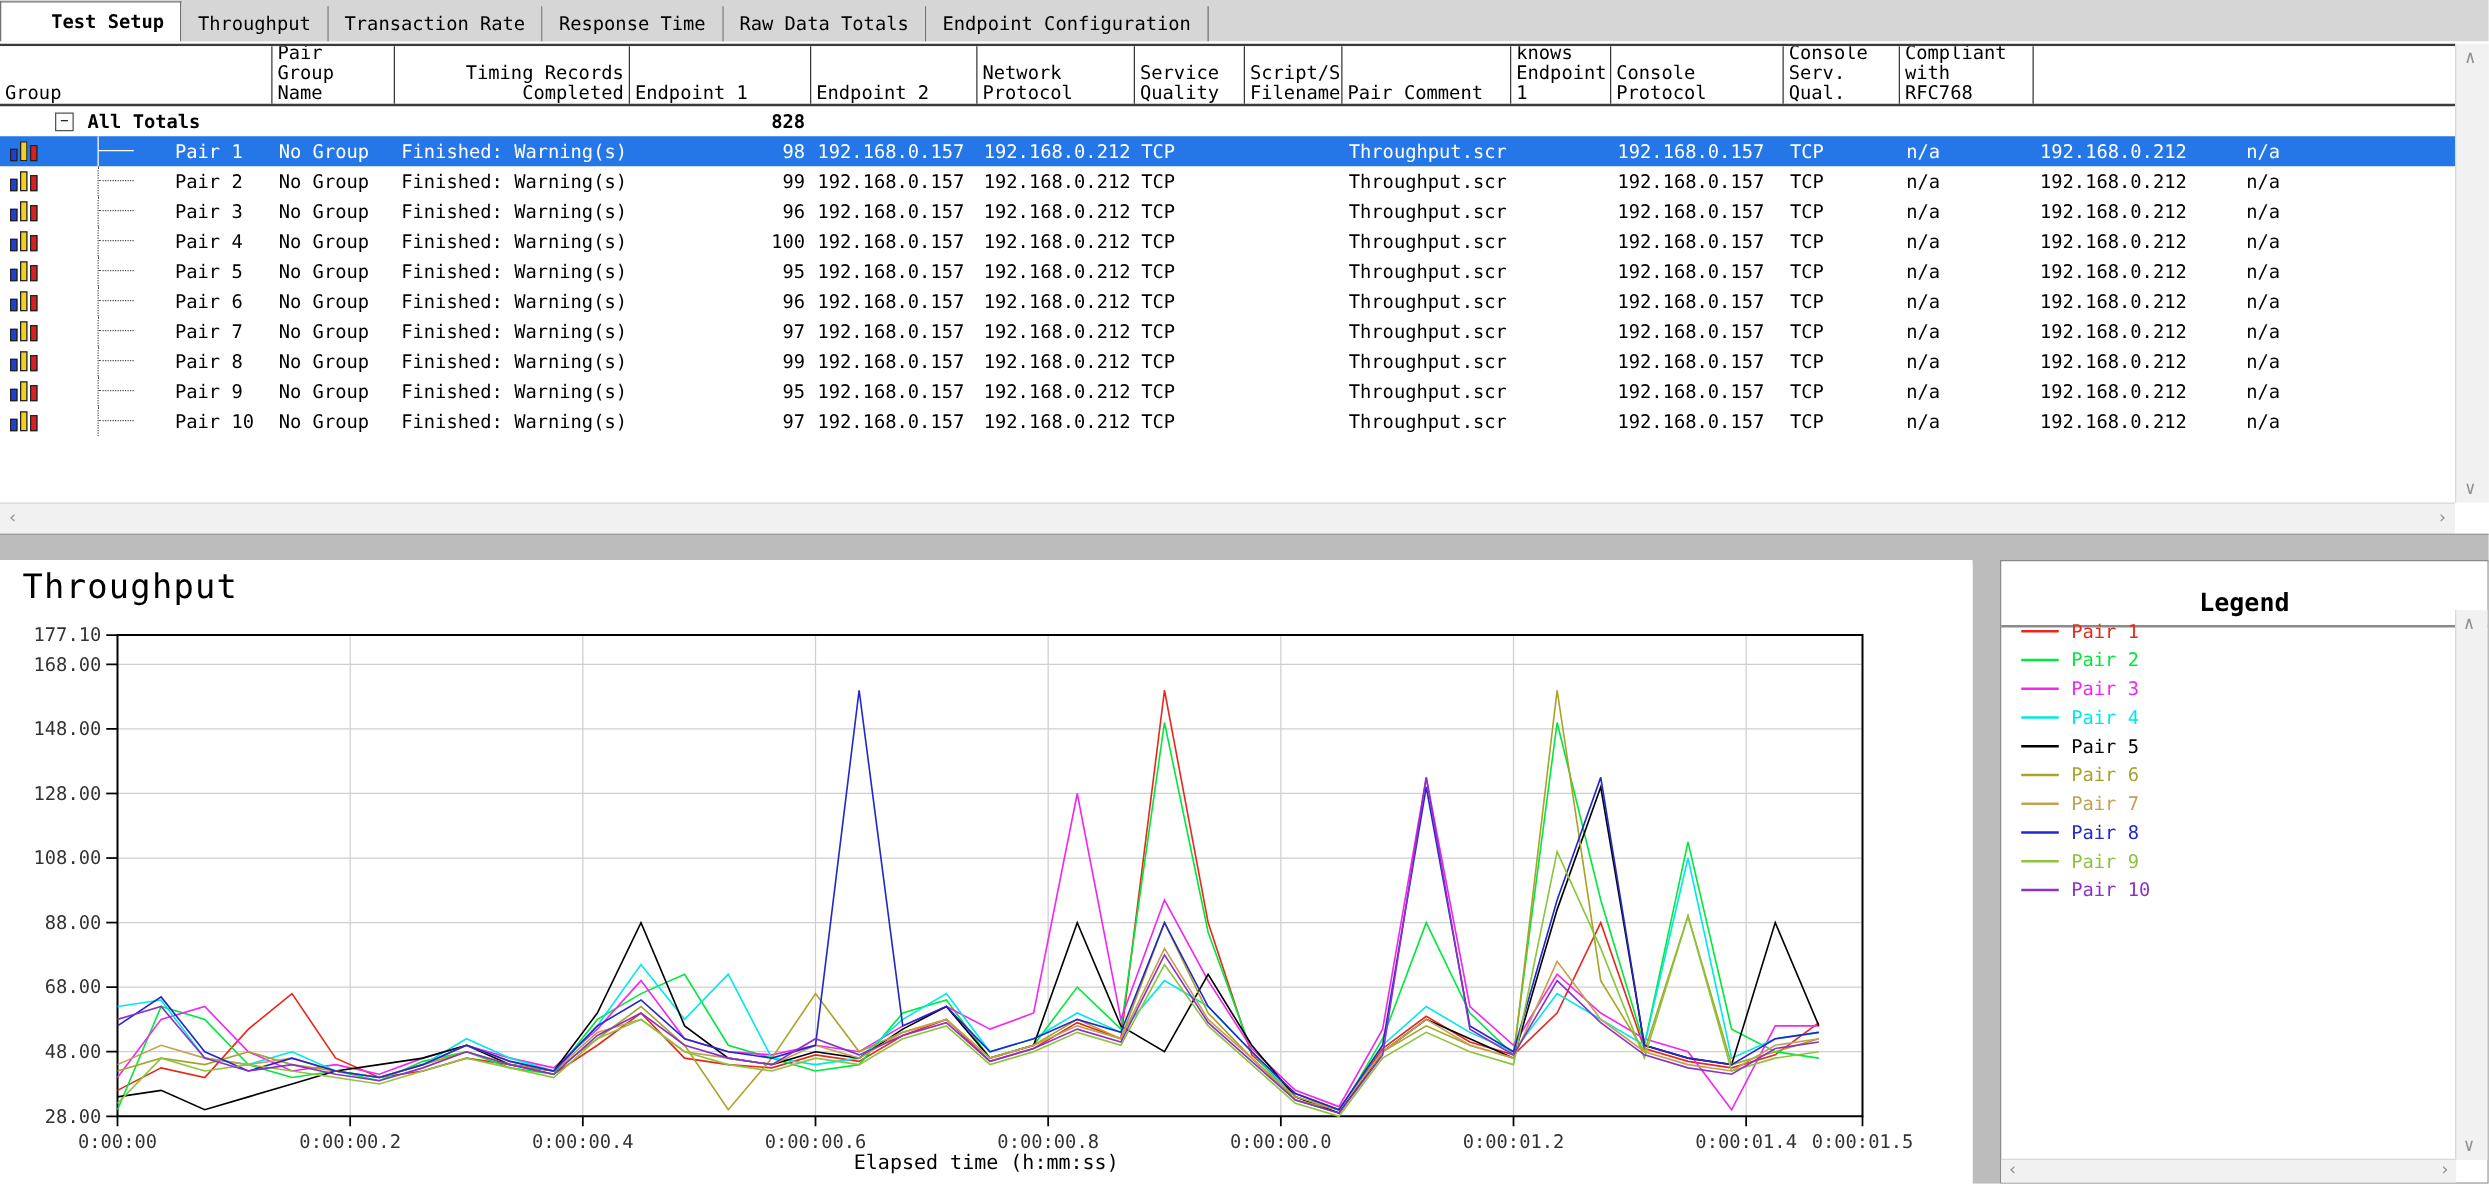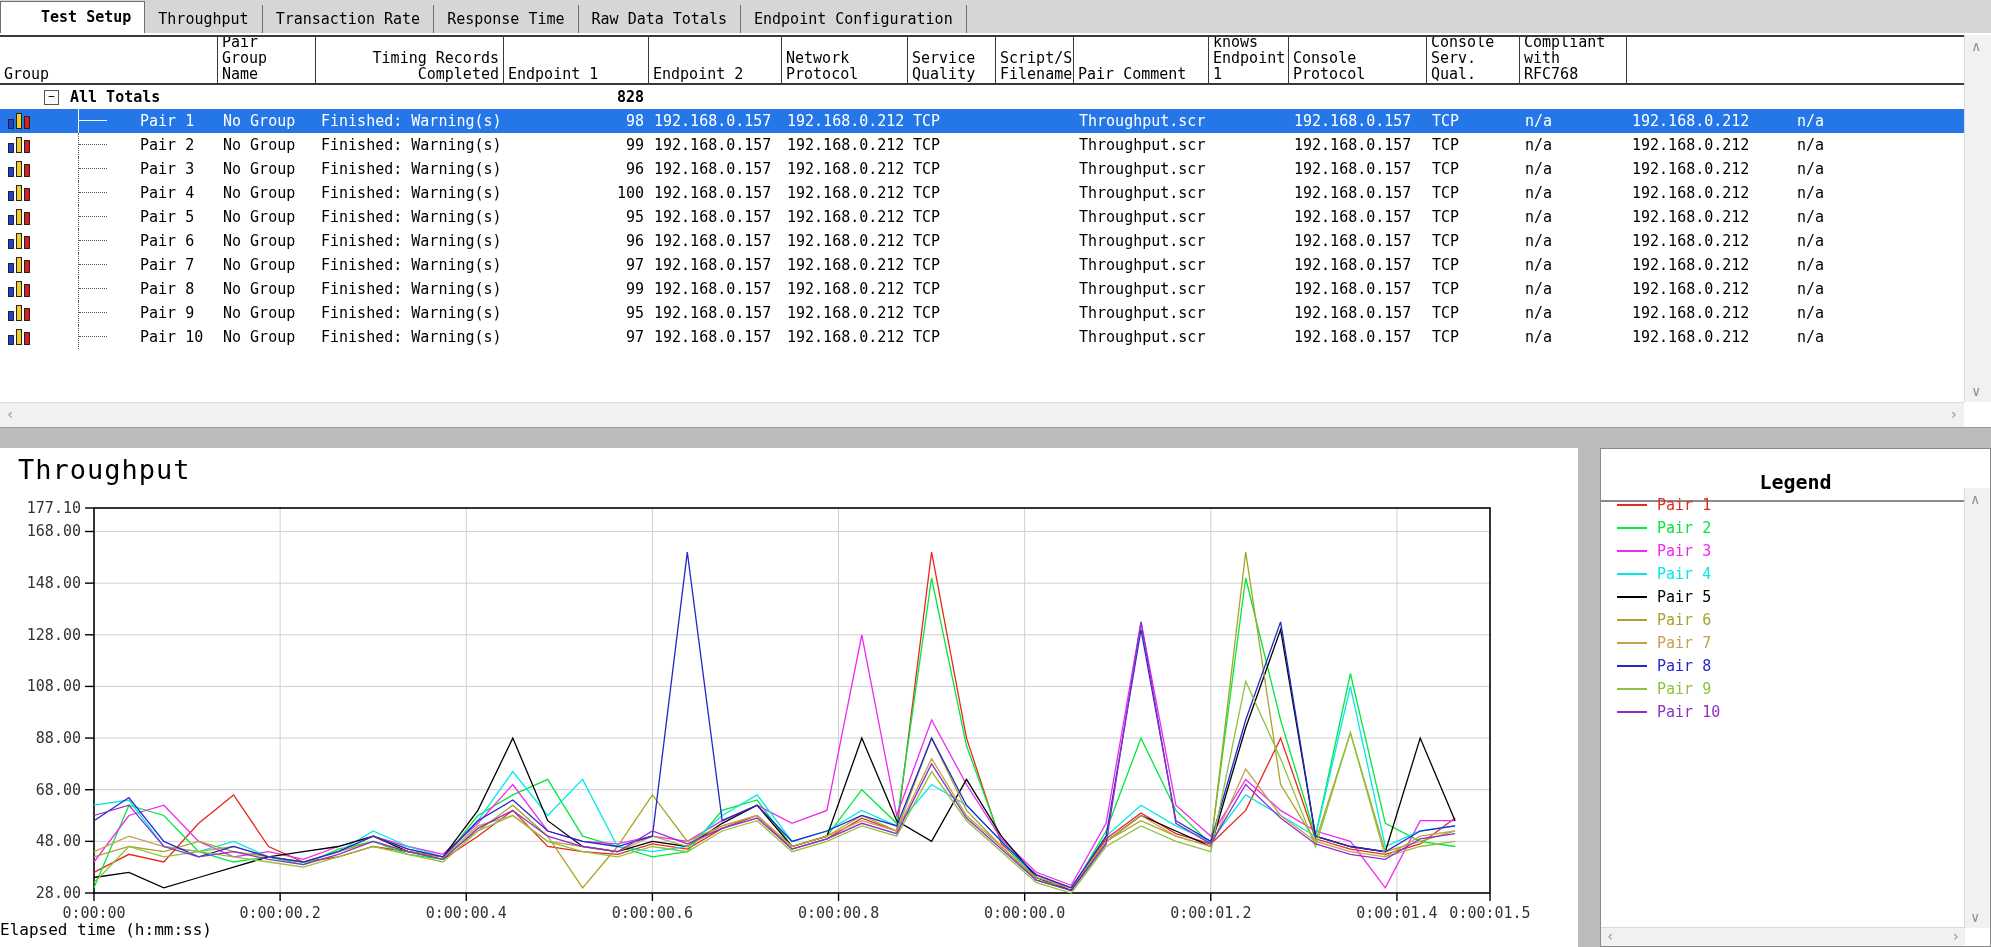--- a/index.html
+++ b/index.html
@@ -51,21 +51,21 @@
   #sb-corner{top:402px;left:1964px;width:27px;height:25px;background:#e4e4e4;}
 
   
   #divider-h{position:absolute;top:427px;left:0;width:100%;height:21px;background:#bcbcbc;
              border-top:1px solid #9a9a9a;border-bottom:1px solid #9a9a9a;}
   #splitter-v{position:absolute;top:448px;left:1578px;width:22px;height:499px;background:#bcbcbc;}
 
   
   #chart-panel{position:absolute;top:448px;left:0;width:1578px;height:499px;background:#fff;}
   #chart-title{position:absolute;left:18px;top:6px;font-size:27px;letter-spacing:1px;}
-  #chart-xlabel{position:absolute;left:0;width:1578px;top:472px;text-align:left;font-size:16px;}
+  #chart-xlabel{position:absolute;left:0;width:1578px;top:472px;text-align:center;font-size:16px;}
   #chart-svg{position:absolute;left:0;top:0;}
   .ticklabel{font-family:"DejaVu Sans Mono",monospace;font-size:15px;fill:#333;}
 
   
   #legend-panel{position:absolute;top:448px;left:1600px;width:389px;height:497px;background:#fff;
                 border:1px solid #8a8a8a;}
   #legend-header{position:absolute;top:0;left:0;right:0;height:37px;border-bottom:2px solid #8a8a8a;
                  display:flex;align-items:center;justify-content:center;font-size:20px;font-weight:bold;margin-top:14px;}
   #legend-list{position:absolute;top:44px;left:0;right:26px;}
   .legend-item{height:23px;display:flex;align-items:center;padding-left:16px;font-size:15px;}

